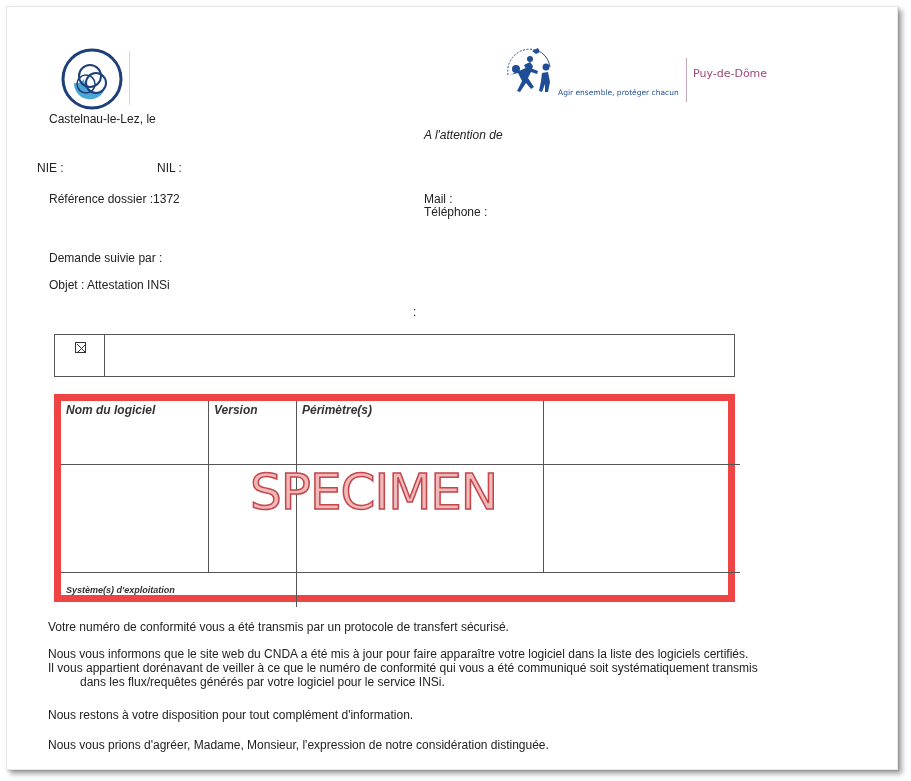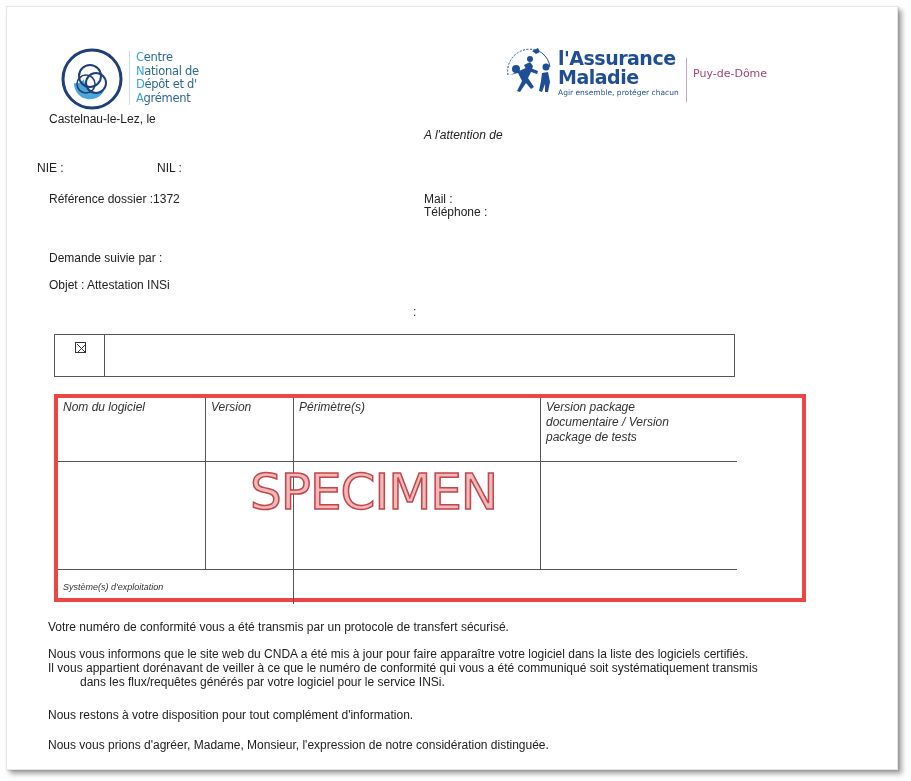--- a/index.html
+++ b/index.html
@@ -31,21 +31,21 @@
   .am-region { position:absolute; left:686px; top:60px; font-family:"DejaVu Sans", sans-serif; font-size:11px; color:#a0477a; }
 
   
   .attest-box { position:absolute; left:54px; top:334px; width:681px; height:43px; border:1px solid #555; box-sizing:border-box; }
   .attest-check-cell { position:absolute; left:0; top:0; width:49px; height:41px; border-right:1px solid #555; }
   .checkbox { position:absolute; left:20px; top:7px; width:11px; height:11px; border:1px solid #333; box-sizing:border-box; }
   .checkbox svg { position:absolute; left:0; top:0; }
   .attest-label { position:absolute; left:56px; top:15px; font-size:11.5px; color:#222; letter-spacing:-0.2px; }
 
   
-  .sw-table { position:absolute; left:54px; top:394px; width:752px; height:208px; border:4px solid #ef4444; box-sizing:border-box; }
+  .sw-table { position:absolute; left:54px; top:394px; width:681px; height:208px; border:7px solid #ef4444; box-sizing:border-box;font-weight:bold; }
   .hline { position:absolute; left:0; height:1px; background:#555; }
   .vline { position:absolute; width:1px; background:#555; }
   .th { position:absolute; font-size:12px; line-height:15px; font-style:italic; color:#333; }
   .os-label { position:absolute; left:5px; top:184px; font-size:9px; font-style:italic; color:#333; }
 
   .specimen {
     position:absolute; left:250px; top:462px; font-family:"DejaVu Sans", sans-serif; font-size:50px; line-height:60px;
     font-weight:normal; color:#f0b8b8; -webkit-text-stroke:1.5px #c4454a; letter-spacing:-1px;
   }
 </style>
@@ -57,43 +57,33 @@
   <div class="cnda-logo">
     <svg width="64" height="64" viewBox="0 0 64 64">
       <circle cx="32" cy="32" r="29" fill="none" stroke="#1e3f7a" stroke-width="3"></circle>
       <path d="M14 36 a16 16 0 0 0 30 8 a14 14 0 0 1 -20 -12 a10 10 0 0 1 -10 4z" fill="#4aa8d8"></path>
       <circle cx="30" cy="29" r="11" fill="none" stroke="#1e3f7a" stroke-width="2"></circle>
       <circle cx="36" cy="36" r="10" fill="none" stroke="#1e3f7a" stroke-width="2"></circle>
       <circle cx="26" cy="37" r="9" fill="none" stroke="#1e3f7a" stroke-width="1.5"></circle>
     </svg>
   </div>
   <div class="cnda-sep"></div>
-  <div class="cnda-text">
-    <div><span class="first">C</span><span>entre</span></div>
-    <div><span class="first">N</span><span>ational de</span></div>
-    <div><span class="first">D</span><span>épôt et d'</span></div>
-    <div><span class="first">A</span><span>grément</span></div>
-  </div>
 
   <div class="am-figure">
     <svg width="55" height="52" viewBox="0 0 55 52">
       <path d="M6 30 A22 22 0 0 1 40 8" fill="none" stroke="#1f4e96" stroke-width="1" stroke-dasharray="2 1.5"></path>
       <path d="M40 8 A22 22 0 0 1 48 22" fill="none" stroke="#1f4e96" stroke-width="1"></path>
       <circle cx="14" cy="24" r="4" fill="#1f4e96"></circle>
       <path d="M8 30 l8 -2 l4 8 l-5 10 l3 1 l6 -9 l5 6 l3 -2 l-6 -9 l3 -6 l6 2 l1 -3 l-10 -4 z" fill="#1f4e96"></path>
       <circle cx="28" cy="14" r="3" fill="#1f4e96"></circle>
       <path d="M22 20 l6 -3 l3 4 l-2 6 l-4 -1 z" fill="#1f4e96"></path>
       <circle cx="44" cy="22" r="3.5" fill="#1f4e96"></circle>
       <path d="M40 28 l6 -1 l2 10 l-2 10 l-3 0 l0 -8 l-3 8 l-3 -1 l2 -10 z" fill="#1f4e96"></path>
       <path d="M30 6 l6 -3 l2 4 l-4 2 z" fill="#1f4e96"></path>
     </svg>
-  </div>
-  <div class="am-title">
-    <div>l'Assurance</div>
-    <div>Maladie</div>
   </div>
   <div class="am-tag">Agir ensemble, protéger chacun</div>
   <div class="am-sep"></div>
   <div class="am-region">Puy-de-Dôme</div>
 
   <div class="abs txt" style="left:42px; top:105px;">Castelnau-le-Lez, le</div>
   <div class="abs txt ital" style="left:417px; top:121px;">A l'attention de</div>
   <div class="abs txt" style="left:30px; top:154px;">NIE :</div>
   <div class="abs txt" style="left:150px; top:154px;">NIL :</div>
   <div class="abs txt" style="left:42px; top:185px;">Référence dossier :1372</div>
@@ -122,21 +112,20 @@
 <div class="sw-table">
   <div class="hline" style="top:63px; width:679px;"></div>
   <div class="hline" style="top:171px; width:679px;"></div>
   <div class="vline" style="left:147px; top:0; height:172px;"></div>
   <div class="vline" style="left:235px; top:0; height:206px;"></div>
   <div class="vline" style="left:482px; top:0; height:172px;"></div>
 
   <div class="th" style="left:5px; top:2px;">Nom du logiciel</div>
   <div class="th" style="left:153px; top:2px;">Version</div>
   <div class="th" style="left:241px; top:2px;">Périmètre(s)</div>
-  <div class="th" style="left:488px; top:2px; width:160px; white-space:normal;">Version package documentaire / Version package de tests</div>
 
   <div class="os-label">Système(s) d'exploitation</div>
 </div>
 
 <div class="specimen">SPECIMEN</div>
 
 <div class="abs txt" style="left:48px; top:620px;">Votre numéro de conformité vous a été transmis par un protocole de transfert sécurisé.</div>
 <div class="abs txt" style="left:48px; top:647px;">Nous vous informons que le site web du CNDA a été mis à jour pour faire apparaître votre logiciel dans la liste des logiciels certifiés.</div>
 <div class="abs txt" style="left:48px; top:661px;">Il vous appartient dorénavant de veiller à ce que le numéro de conformité qui vous a été communiqué soit systématiquement transmis</div>
 <div class="abs txt" style="left:48px; top:675px;margin-left:32px;">dans les flux/requêtes générés par votre logiciel pour le service INSi.</div>

